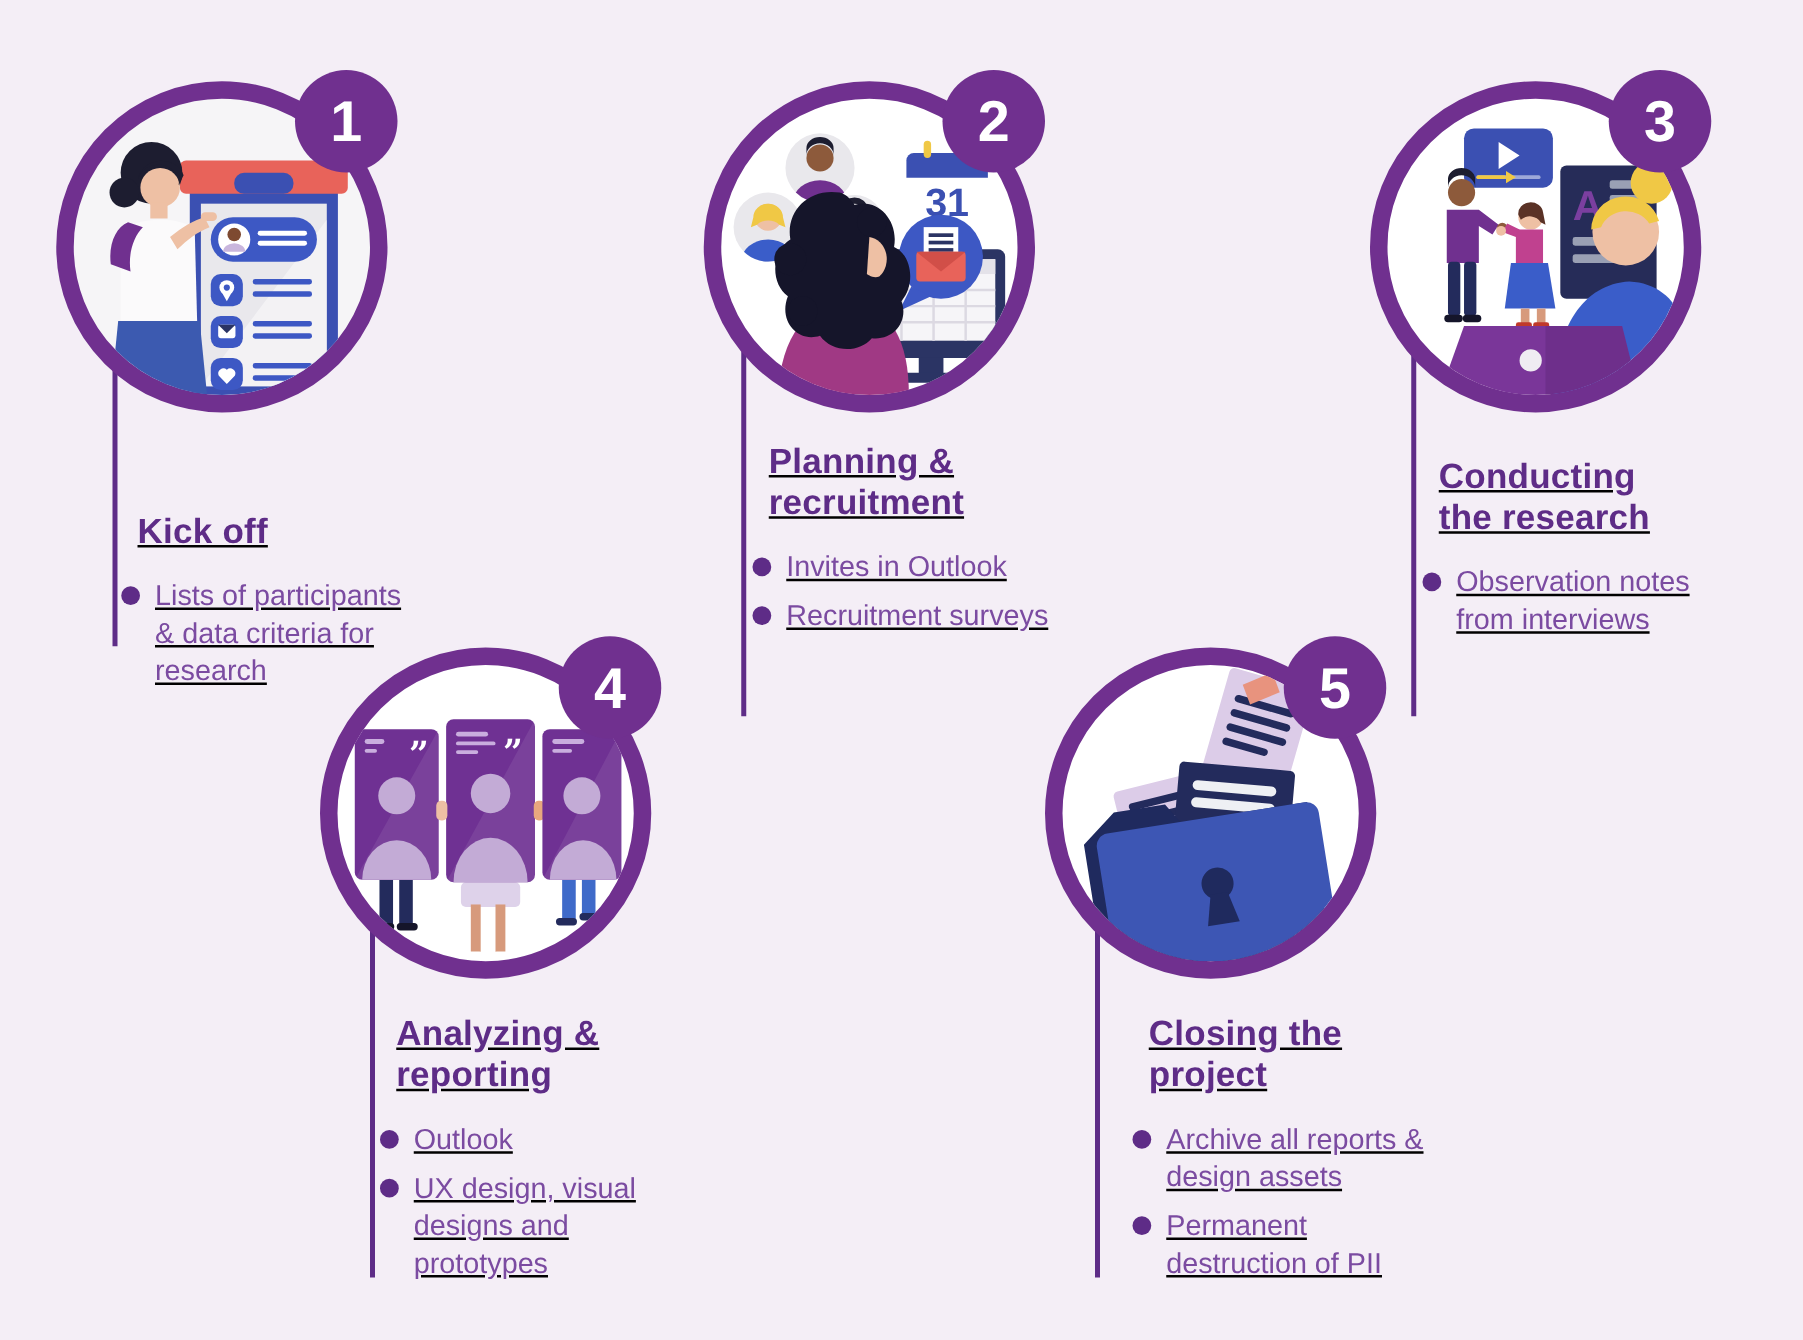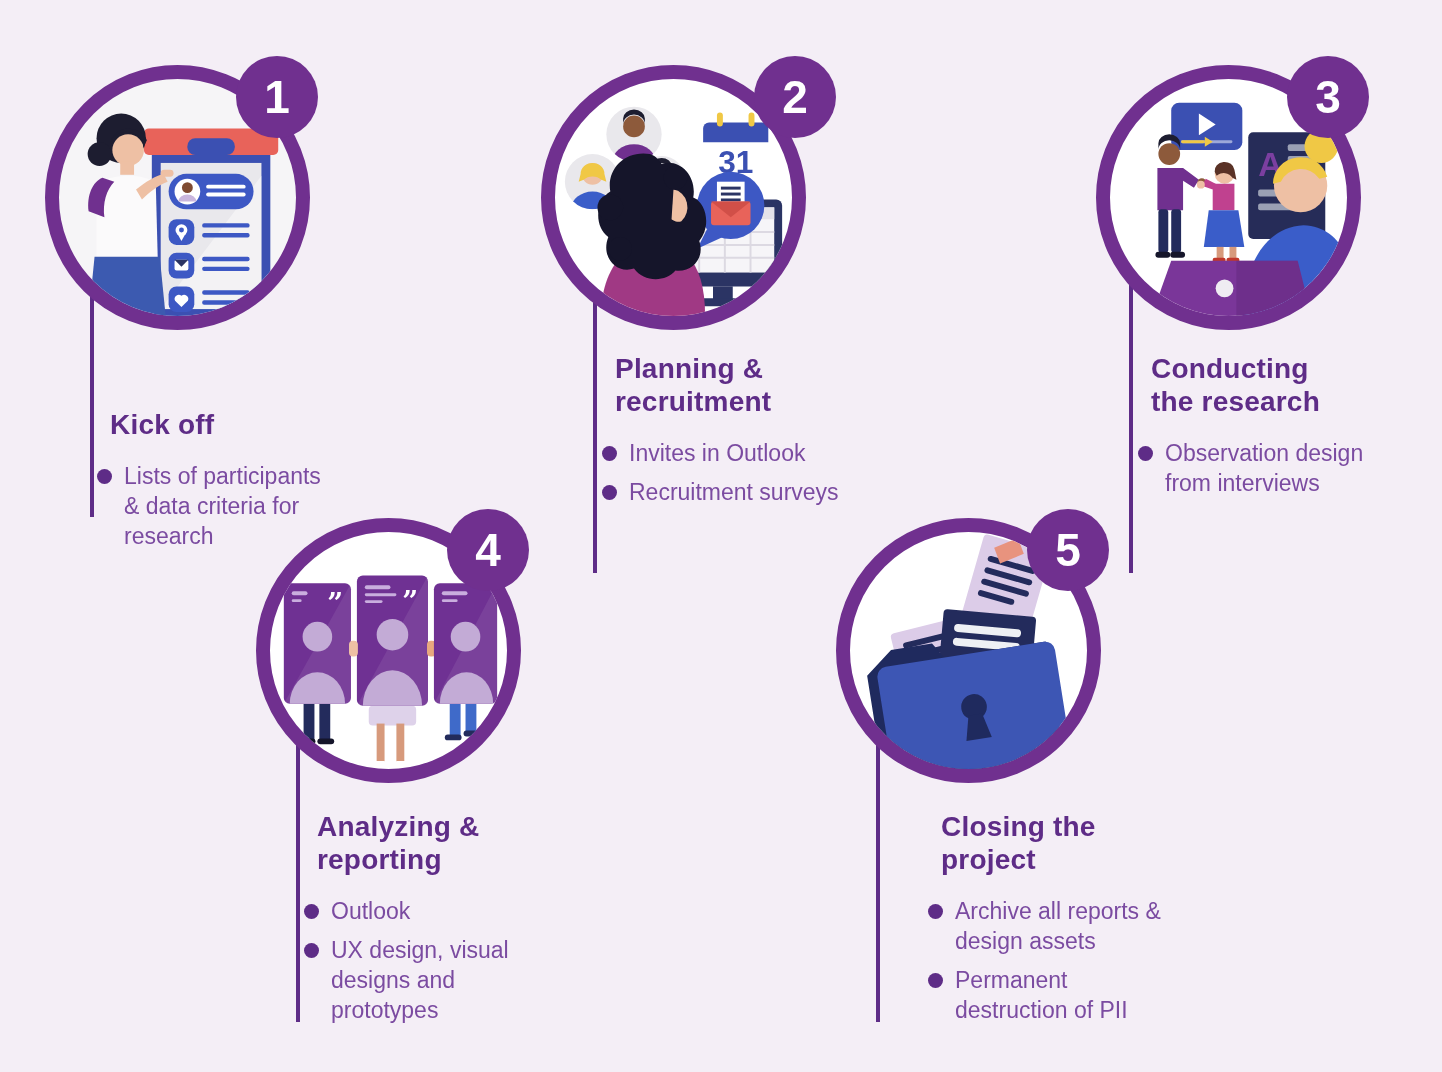--- a/index.html
+++ b/index.html
@@ -28,21 +28,21 @@
     color:var(--badge-num,#ffffff);
     display:flex;align-items:center;justify-content:center;
     font-size:46px;font-weight:bold;
     z-index:3;
   }
   .vline{
     position:absolute;width:4px;
     background:var(--line,#5e2c87);
     z-index:1;
   }
-  .textblock{position:absolute;z-index:2;}
+  .textblock{position:absolute;z-index:2;text-decoration:underline;}
   .textblock h2{
     margin:0 0 20px 0;
     font-size:28px;line-height:33px;font-weight:bold;
     color:var(--heading,#5e2c87);
     white-space:pre-line;
     letter-spacing:.2px;
   }
   .textblock ul{list-style:none;margin:0;padding:0;}
   .textblock li{
     position:relative;
@@ -112,21 +112,21 @@
   <div class="textblock" style="left:110px;top:408px;width:260px">
     <h2>Kick off</h2>
     <ul>
       <li>Lists of participants
 &amp; data criteria for
 research</li>
     </ul>
   </div>
 
   <div class="vline" style="left:593px;top:281px;height:292px"></div>
-  <div class="circle" style="left:541px;top:65px">
+  <div class="circle" style="left:563px;top:65px">
     <svg viewBox="0 0 240 240">
       <defs>
         <clipPath id="av1">
             <circle cx="80" cy="56" r="28"></circle>
           </clipPath>
         <clipPath id="av2">
             <circle cx="38" cy="104" r="28"></circle>
           </clipPath>
         <clipPath id="av3">
             <circle cx="108" cy="102" r="24"></circle>
@@ -250,25 +250,25 @@
         <circle cx="193" cy="108" r="27" fill="#eec0a4"></circle>
         <path d="M165 106 a28 27 0 0 1 55 -7 l-8 2 a22 21 0 0 0 -39 3 z" fill="#f0c845"></path>
         <path d="M134 240 C136 186 158 150 196 148 C232 150 248 180 250 240 Z" fill="#3a5dc9"></path>
         <polygon points="62,184 190,184 204,240 42,240" fill="#7a3699"></polygon>
         <polygon points="128,184 190,184 204,240 128,240" fill="#652a80" opacity="0.55"></polygon>
         <circle cx="116" cy="212" r="9" fill="#efecf2"></circle>
       </g>
     </svg>
   </div>
   <div class="badge" style="left:1287px;top:56px">3</div>
-  <div class="textblock" style="left:1151px;top:352px;width:285px">
+  <div class="textblock" style="left:1151px;top:364px;width:285px">
     <h2>Conducting
 the research</h2>
     <ul>
-      <li>Observation design
+      <li>Observation notes
 from interviews</li>
     </ul>
   </div>
 
   <div class="vline" style="left:296px;top:744px;height:278px"></div>
   <div class="circle" style="left:256px;top:518px">
     <svg viewBox="0 0 240 240">
       <g>
         <rect x="34" y="174" width="11" height="38" fill="#232b5c"></rect>
         <rect x="50" y="174" width="11" height="38" fill="#232b5c"></rect>
@@ -348,21 +348,21 @@
       </g>
       <g transform="rotate(-9 120 180)">
         <path d="M24 130 L52 108 h42 l10 16 h104 v120 h-184 z" fill="#1f2a5e"></path>
         <rect x="34" y="124" width="182" height="120" rx="10" fill="#3d56b4"></rect>
         <circle cx="126" cy="178" r="13" fill="#1f2a5e"></circle>
         <polygon points="119,186 133,186 139,211 113,211" fill="#1f2a5e"></polygon>
       </g>
     </svg>
   </div>
   <div class="badge" style="left:1027px;top:509px">5</div>
-  <div class="textblock" style="left:941px;top:810px;width:285px">
+  <div class="textblock" style="left:919px;top:810px;width:285px">
     <h2>Closing the
 project</h2>
     <ul>
       <li>Archive all reports &amp;
 design assets</li>
       <li>Permanent
 destruction of PII</li>
     </ul>
   </div>
 

